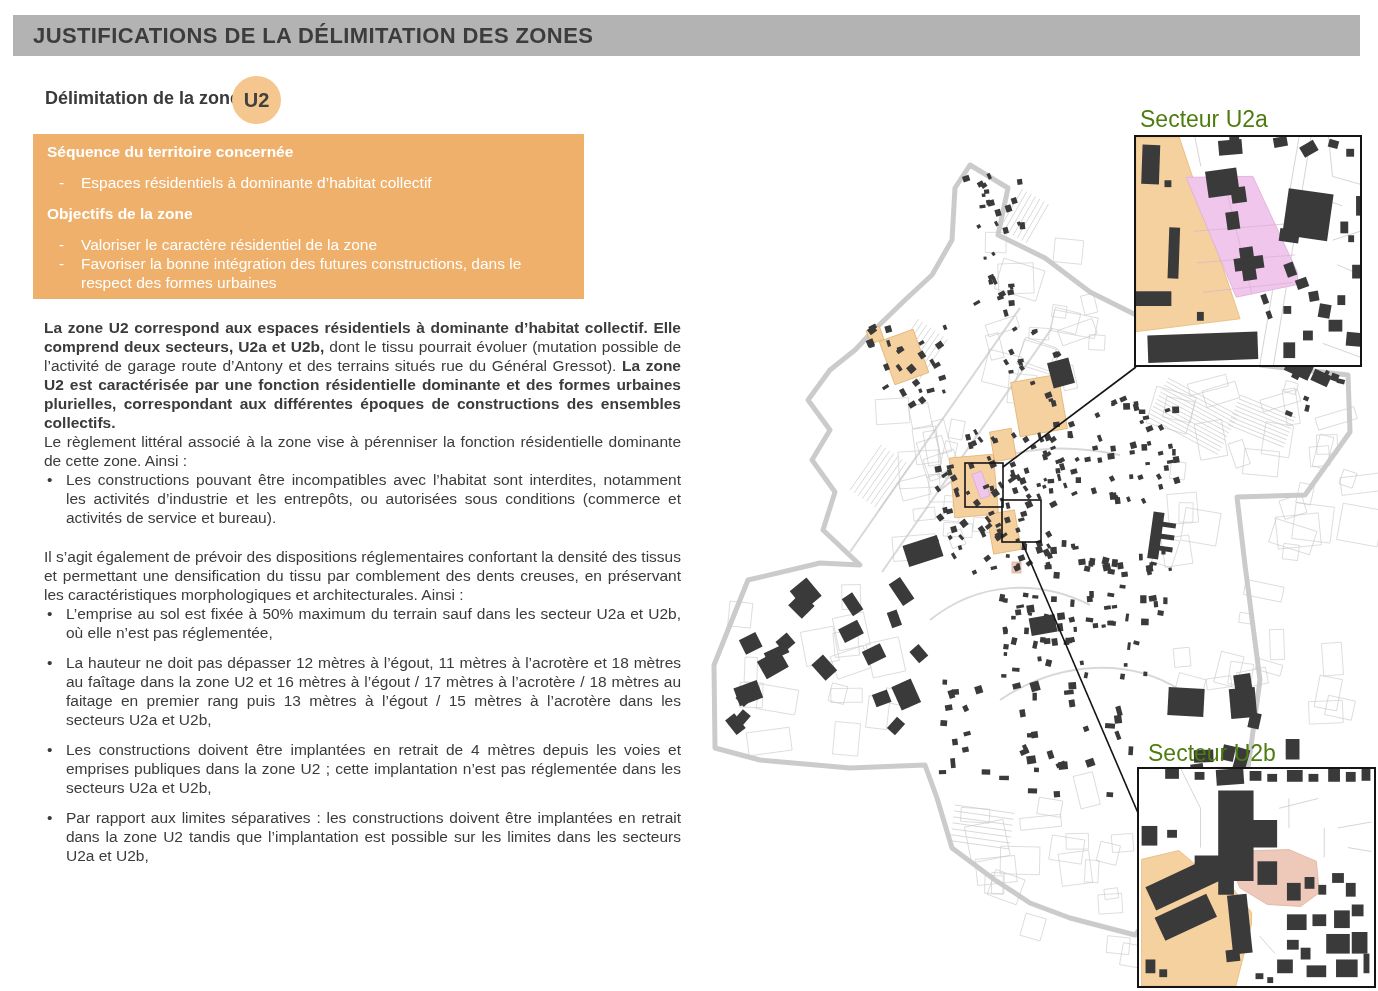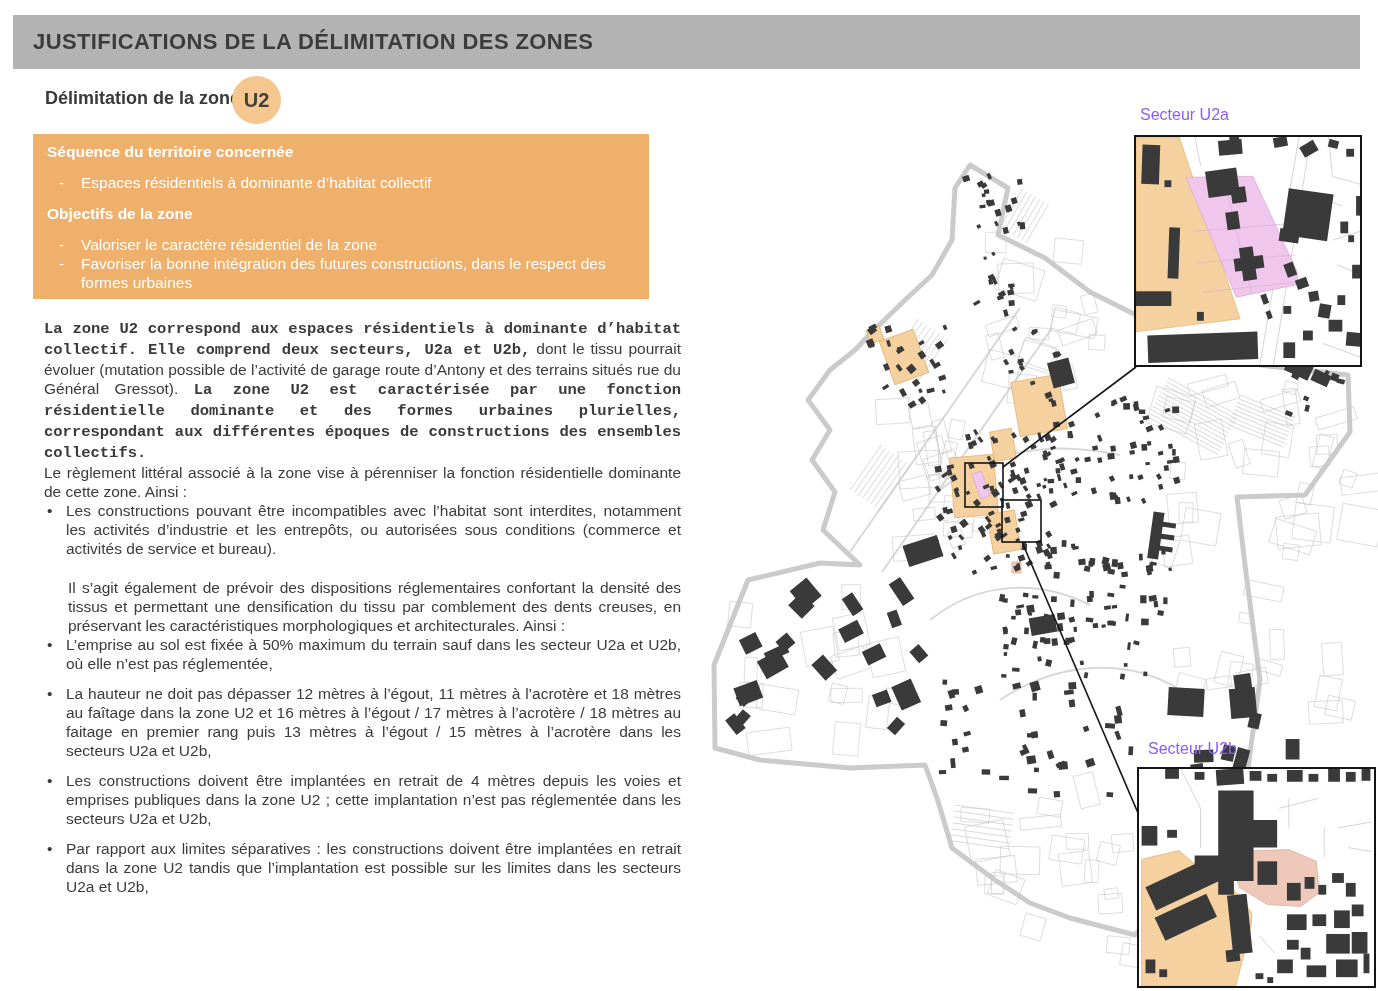--- a/index.html
+++ b/index.html
@@ -6,56 +6,56 @@
     --header-bg:#B3B3B3; --header-text:#3C3C3C; --panel-bg:#EFB06C; --badge-bg:#F5C78E;
     --text:#3B3B3B; --zone-orange:#F6D1A0; --zone-pink:#F0C6EC; --zone-salmon:#EEC9B9;
     --building:#3A3A3A; --boundary:#CBCBCB; --parcel-line:#C9C9C9;
   }
   *{margin:0;padding:0;box-sizing:border-box;}
   html,body{width:1378px;height:991px;background:#fff;overflow:hidden;
     font-family:"Liberation Sans","DejaVu Sans",sans-serif;color:var(--text);}
   .abs{position:absolute;}
 
   
-  .header-bar{left:13px;top:15px;width:1347px;height:54px;background:var(--header-bg);
+  .header-bar{left:13px;top:15px;width:1347px;height:41px;background:var(--header-bg);
     display:flex;align-items:center;padding-left:20px;}
   .header-title{font-size:22px;font-weight:bold;color:var(--header-text);letter-spacing:.4px;}
 
   
   .zone-heading{left:45px;top:88px;font-size:18px;font-weight:bold;color:#3A3A3A;}
   .zone-badge{left:232px;top:76px;width:49px;height:48px;border-radius:50%;background:var(--badge-bg);
     color:#404040;font-size:20px;font-weight:bold;display:flex;align-items:center;justify-content:center;}
 
   
-  .info-panel{left:33px;top:134px;width:616px;height:165px;background:var(--panel-bg);
+  .info-panel{left:33px;top:134px;width:551px;height:165px;background:var(--panel-bg);
     color:#fff;padding:9px 14px;}
   .panel-title{font-weight:bold;font-size:15.5px;margin-bottom:12px;}
   .panel-list{list-style:none;margin-bottom:13px;}
   .panel-list li{font-size:15.5px;line-height:19px;padding-left:34px;position:relative;}
   .panel-list li::before{content:"-";position:absolute;left:12px;}
 
   
   .body-col{left:44px;top:318px;width:637px;font-size:15.5px;line-height:19px;text-align:justify;}
   .body-col p{margin-bottom:0;}
   .p1{margin-bottom:26px;}
   .p2{margin-bottom:18px;}
   .ul1{margin-bottom:20px;}
-  .p3{margin-bottom:11px;margin-left:24px;}
-  .b{font-weight:bold;font-family:Liberation Mono, monospace;}
+  .p3{margin-bottom:11px;}
+  .b{font-weight:bold;}
   .bullets{list-style:none;}
   .bullets li{padding-left:22px;position:relative;}
   .bullets li + li{margin-top:11px;}
   .bullets li::before{content:"\2022";position:absolute;left:3px;}
 
   
   .map-wrap{left:700px;top:60px;width:678px;height:931px;}
   .inset{border:2px solid #141414;background:#fff;overflow:hidden;}
   .inset-u2a{left:1134px;top:135px;width:228px;height:232px;}
   .inset-u2b{left:1137px;top:767px;width:239px;height:221px;}
-  .inset-title{font-size:16px;color:#8b5cf6;}
+  .inset-title{font-size:23px;color:#4d7c0f;}
   .title-u2a{left:1140px;top:106px;}
   .title-u2b{left:1148px;top:740px;text-align:center;}
   svg{display:block;}
 </style>
 </head>
 <body>
 
 <div class="abs header-bar">
   <span class="header-title">JUSTIFICATIONS DE LA DÉLIMITATION DES ZONES</span>
 </div>

